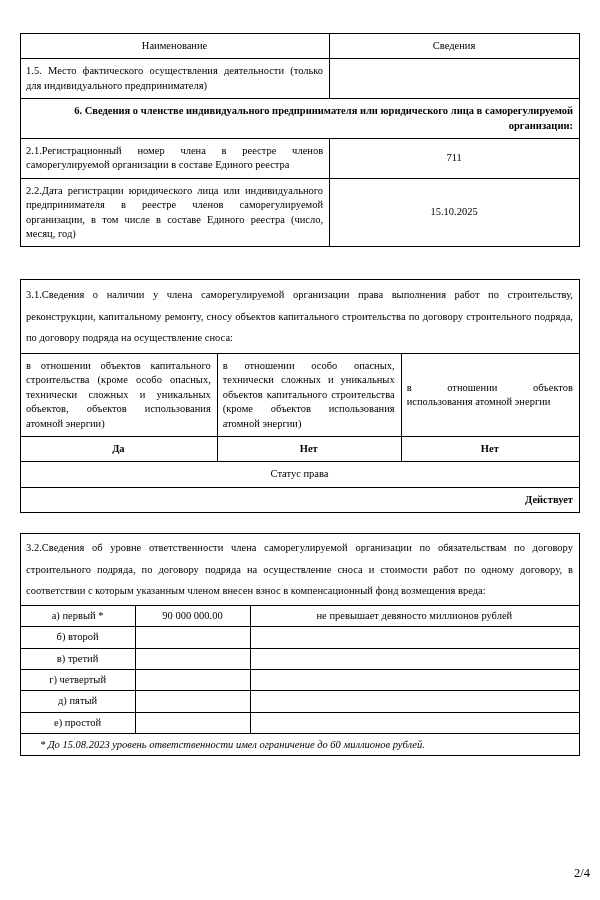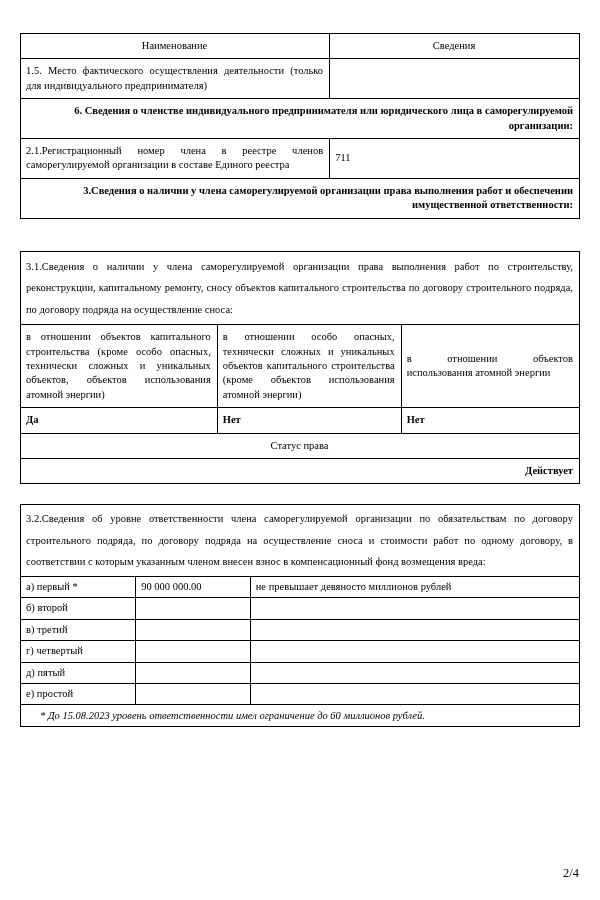--- a/index.html
+++ b/index.html
@@ -31,38 +31,38 @@
     padding: 5px 6px 5px 5px;
     vertical-align: middle;
     text-align: justify;
     word-wrap: break-word;
   }
   .t31 { margin-top: 32px; }
   .t32 { margin-top: 20px; }
   .t32 td { padding-top: 3px; padding-bottom: 3px; margin-left: 30px; }
   .center { text-align: center; }
   .bold { font-weight: bold; text-align: right; }
-  .value { text-align: left; }
+  .value { text-align: center; }
   .intro {
     line-height: 21.5px;
     padding-top: 4px;
     padding-bottom: 4px;
   }
   .footnote {
     font-style: italic;
     text-align: left;
     padding-left: 19px;
     line-height: 15px;
     padding-top: 4px;
     padding-bottom: 4px;
   }
   .pagenum {
     position: absolute;
     top: 866px;
-    right: 21px;
+    right: 10px;
     font-size: 12.5px;
     line-height: 15px;
   }
 </style>
 </head>
 <body>
 
 <div class="page">
 
   <table class="t1">
@@ -80,21 +80,22 @@
       <td class="value"></td>
     </tr>
     <tr>
       <td colspan="2" class="bold">6. Сведения о членстве индивидуального предпринимателя или юридического лица в саморегулируемой организации:</td>
     </tr>
     <tr>
       <td>2.1.Регистрационный номер члена в реестре членов саморегулируемой организации в составе Единого реестра</td>
       <td class="value">711</td>
     </tr>
     <tr>
-      <td colspan="2" class="bold">3.Сведения о наличии у члена саморегулируемой организации права выполнения работ и обеспечении имущественной ответственности:</td>
+      <td>2.2.Дата регистрации юридического лица или индивидуального предпринимателя в реестре членов саморегулируемой организации, в том числе в составе Единого реестра (число, месяц, год)</td>
+      <td class="value">15.10.2025</td>
     </tr>
   </tbody>
     </table>
 
   <table class="t31">
     <colgroup>
         <col style="width:35.2%">
         <col style="width:32.9%">
         <col style="width:31.9%">
       </colgroup>

